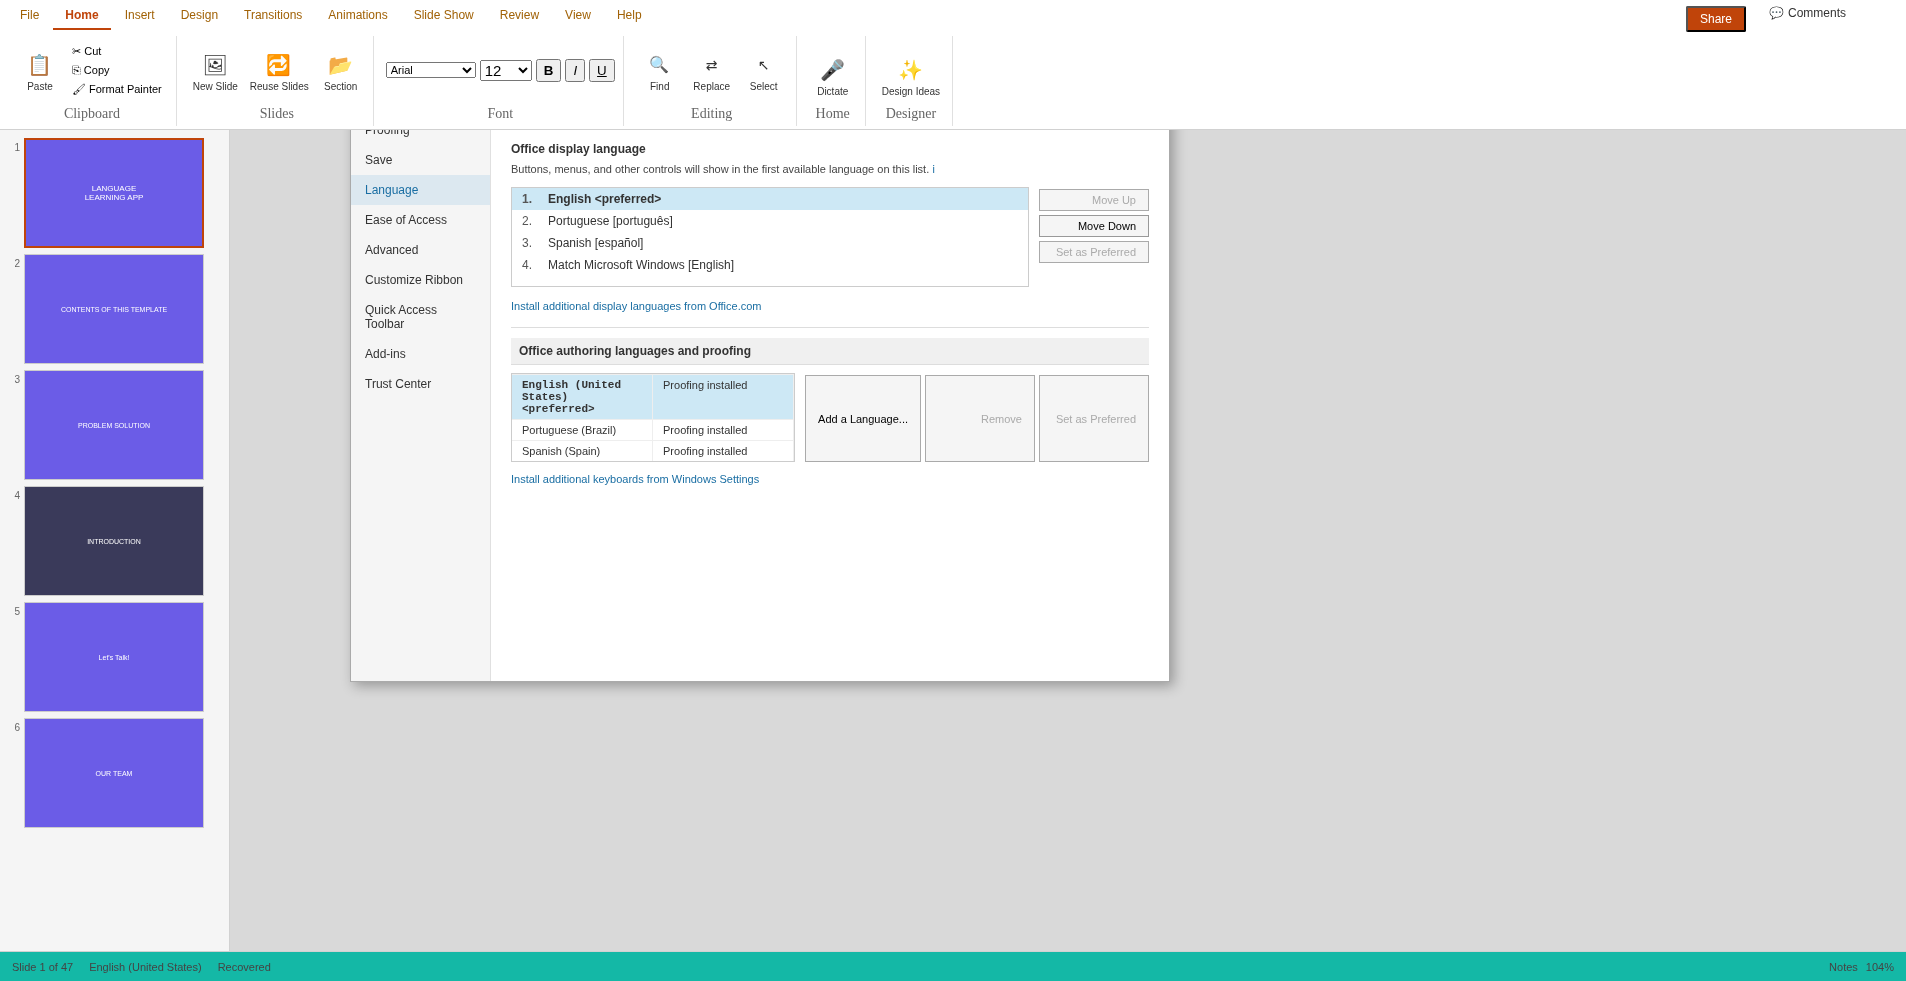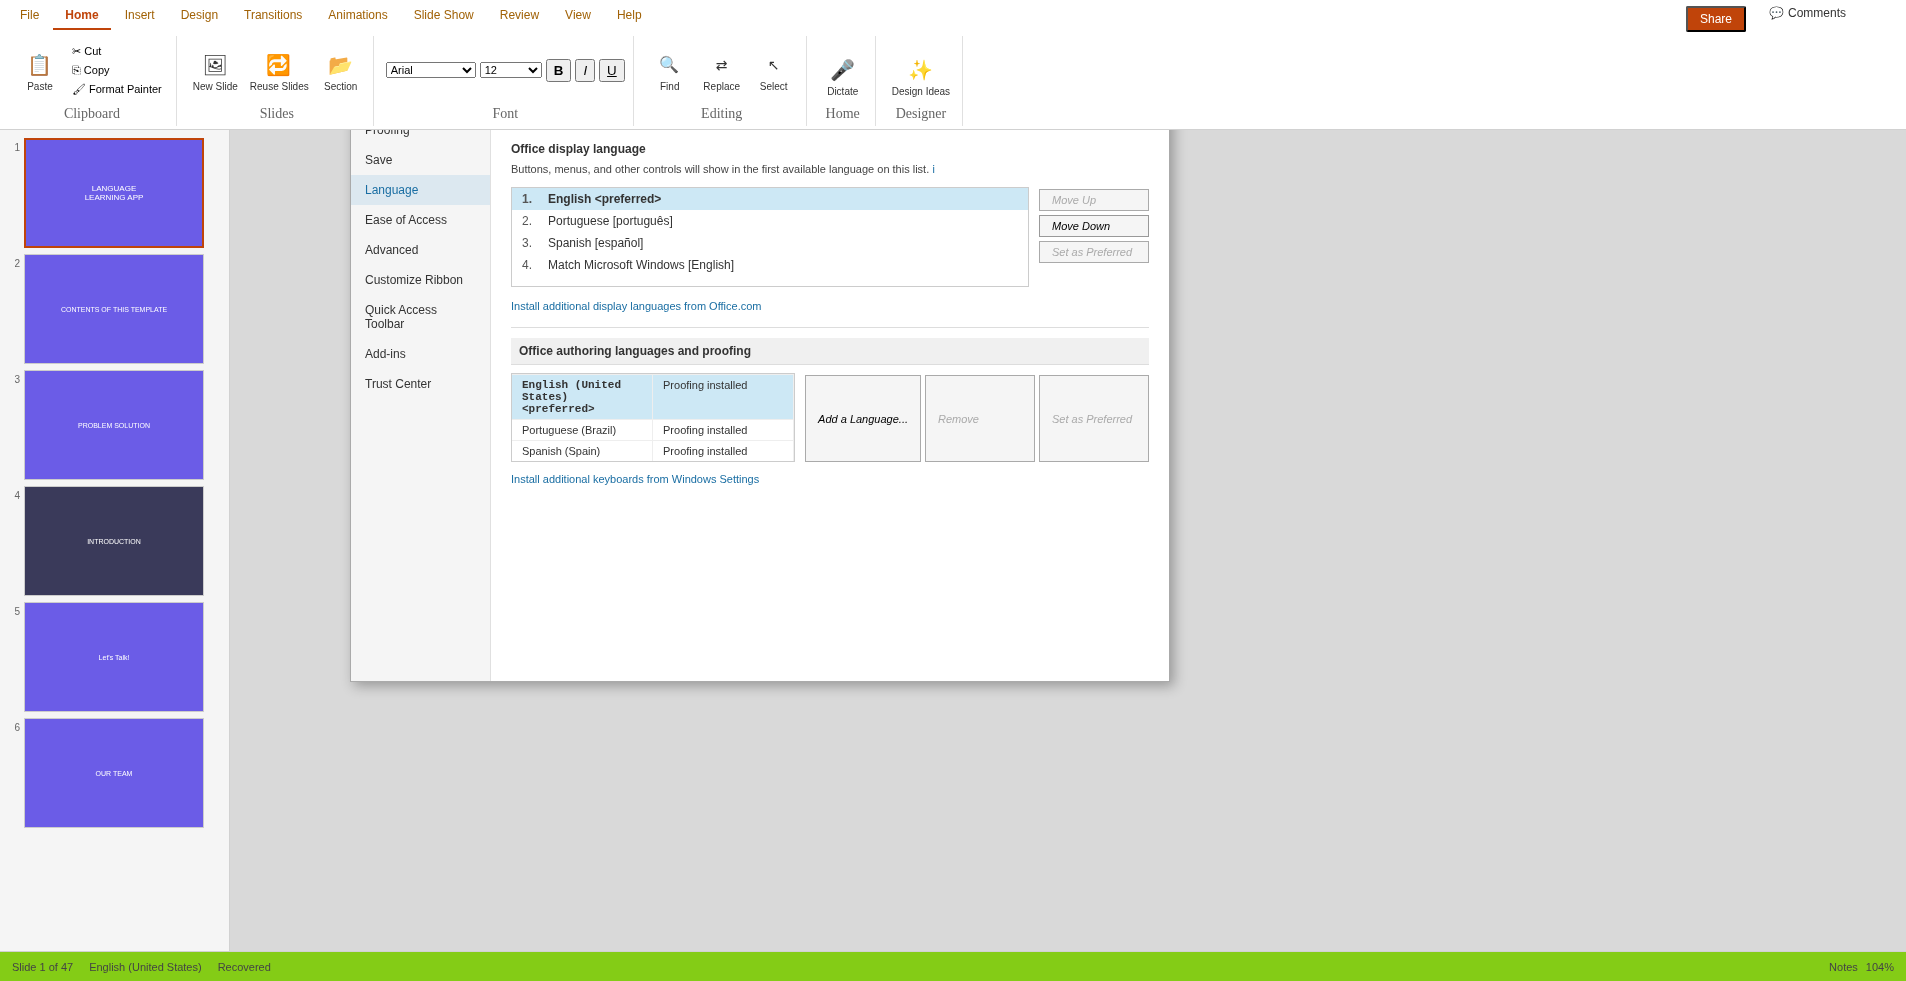--- a/index.html
+++ b/index.html
@@ -19,21 +19,21 @@
     .comments-btn { position: absolute; right: 60px; top: 6px; font-size: 12px; cursor: pointer; color: #333; }
 
     
     .slide-panel { position: absolute; top: 130px; left: 0; width: 230px; bottom: 30px; background: #f5f5f5; border-right: 1px solid #d1d1d1; overflow-y: auto; padding: 8px 4px; }
     .slide-thumb { margin-bottom: 6px; display: flex; align-items: flex-start; gap: 4px; }
     .slide-num { font-size: 10px; color: #666; min-width: 16px; text-align: right; margin-top: 4px; }
     .slide-img { width: 180px; height: 110px; border: 1px solid #ccc; background: #6b5ce7; display: flex; align-items: center; justify-content: center; color: white; font-size: 9px; text-align: center; }
     .slide-img.selected { border: 2px solid #c0440a; }
 
     
-    .status-bar { position: absolute; bottom: 0; left: 0; right: 0; height: 30px; background: #84cc16; border-top: 1px solid #d1d1d1; display: flex; align-items: center; padding: 0 12px; gap: 16px; font-size: 11px; color: #444; }
+    .status-bar { position: absolute; bottom: 0; left: 0; right: 0; height: 30px; background: #14b8a6; border-top: 1px solid #d1d1d1; display: flex; align-items: center; padding: 0 12px; gap: 16px; font-size: 11px; color: #444; }
     .status-right { margin-left: auto; display: flex; align-items: center; gap: 8px; }
 
     
     .options-dialog { background: #fff; border: 1px solid #aaa; width: 820px; max-height: 720px; box-shadow: 4px 4px 12px rgba(0,0,0,0.3); position: absolute; top: 40px; left: 350px; }
     .dialog-titlebar { background: #f5f5f5; border-bottom: 1px solid #d1d1d1; padding: 10px 14px; display: flex; align-items: center; justify-content: space-between; }
     .dialog-title { font-size: 13px; font-weight: 600; color: #333; }
     .dialog-controls { display: flex; gap: 8px; align-items: center; }
     .dialog-help { font-size: 13px; color: #555; cursor: pointer; background: none; border: none; }
     .dialog-close { font-size: 16px; color: #555; cursor: pointer; background: none; border: none; padding: 0 4px; }
     .dialog-body { display: flex; min-height: 600px; }
@@ -52,21 +52,21 @@
     .info-text { font-size: 11px; color: #444; margin-bottom: 10px; line-height: 1.4; }
 
     
     .lang-list-container { display: flex; gap: 10px; margin-bottom: 12px; }
     .lang-list { flex: 1; border: 1px solid #ccc; min-height: 100px; background: #fff; }
     .lang-list-item { padding: 4px 10px; font-size: 12px; color: #333; cursor: pointer; display: flex; gap: 6px; }
     .lang-list-item.selected { background: #cde8f5; }
     .lang-list-item.preferred { font-weight: bold; }
     .lang-num { min-width: 20px; color: #555; }
     .lang-buttons { display: flex; flex-direction: column; gap: 4px; justify-content: flex-start; padding-top: 2px; }
-    .lang-btn { padding: 4px 12px; font-size: 11px; border: 1px solid #aaa; background: #f5f5f5; cursor: pointer; min-width: 110px; text-align: left; font-style: italic; }
+    .lang-btn { padding: 4px 12px; font-size: 11px; border: 1px solid #aaa; background: #f5f5f5; cursor: pointer; min-width: 110px; text-align: right; }
     .lang-btn.disabled { color: #aaa; cursor: default; }
     .lang-btn.active-btn { border-color: #999; }
 
     .install-link { color: #1a6ea3; text-decoration: none; font-size: 11px; cursor: pointer; }
     .authoring-info { font-size: 11px; color: #444; margin-bottom: 10px; line-height: 1.4; }
     .authoring-table-container { display: flex; gap: 10px; }
     .authoring-table { flex: 1; border: 1px solid #ccc; background: #fff; }
     .auth-row { display: grid; grid-template-columns: 1fr 1fr; border-top: 1px solid #eee; }
     .auth-row.selected { background: #cde8f5; }
     .auth-cell { padding: 4px 10px; font-size: 11px; color: #333; border-right: 1px solid #eee; }
@@ -133,21 +133,21 @@
         </div>
       </div>
       <span class="ribbon-group-label">Slides</span>
     </div>
 
     <div class="ribbon-group" style="min-width:200px;">
       <div style="display:flex;gap:4px;align-items:center;height:60px;font-size:11px;">
         <select style="font-size:11px;width:90px;">
           <option>Arial</option>
         </select>
-        <select style="font-size:11px;width:62px;">
+        <select style="font-size:15px;width:52px;">
           <option>12</option>
         </select>
         <button style="font-weight:bold;padding:2px 6px;">B</button>
         <button style="font-style:italic;padding:2px 6px;">I</button>
         <button style="text-decoration:underline;padding:2px 6px;">U</button>
       </div>
       <span class="ribbon-group-label">Font</span>
     </div>
 
     <div class="ribbon-group">

